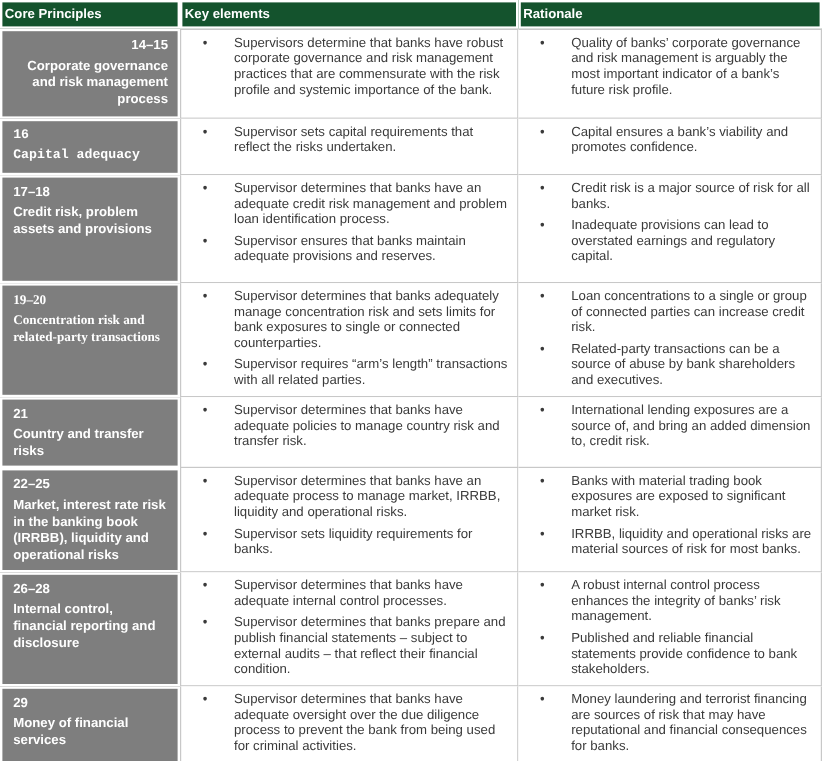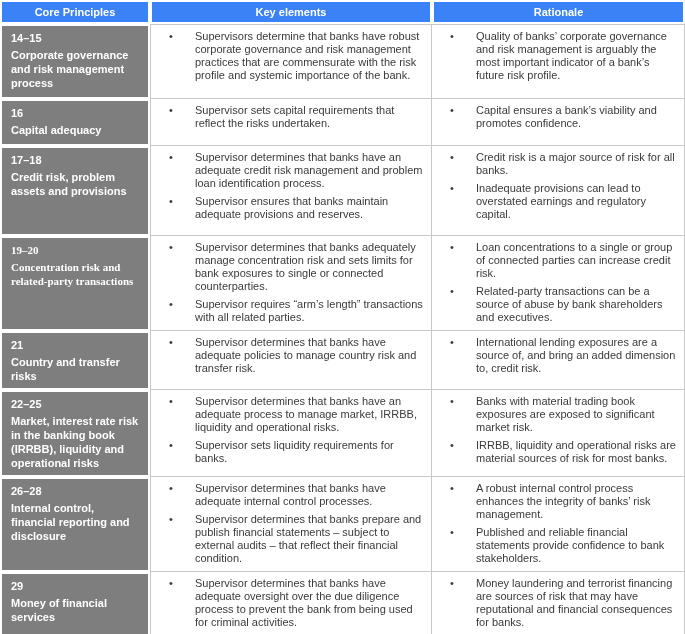--- a/index.html
+++ b/index.html
@@ -12,25 +12,25 @@
 
   table.cp-table {
     width: 685px;
     border-collapse: separate;
     border-spacing: 0;
     table-layout: fixed;
   }
 
   
   th.hdr {
-    background: #3b82f6;
+    background: #14532d;
     color: #ffffff;
     font-size: 11px;
     font-weight: bold;
-    text-align: center;
+    text-align: left;
     vertical-align: middle;
     height: 24px;
     padding: 2px;
     border: 2px solid #ffffff;
   }
 
   
   td.principle {
     background: #7E7E7E;
     color: #ffffff;
@@ -78,39 +78,39 @@
   </colgroup>
   <thead>
     <tr>
       <th class="hdr">Core Principles</th>
       <th class="hdr">Key elements</th>
       <th class="hdr">Rationale</th>
     </tr>
   </thead>
   <tbody>
       <tr>
-        <td class="principle" style="height: 75px;">
+        <td class="principle" style="height: 75px; text-align: right;">
           <div class="p-num">14–15</div>
           <div class="p-title">Corporate governance and risk management process</div>
         </td>
         <td class="content first-content">
           <div class="bullet-item">
             <span class="bullet-marker">•</span>
             <span class="bullet-text">Supervisors determine that banks have robust corporate governance and risk management practices that are commensurate with the risk profile and systemic importance of the bank.</span>
           </div>
         </td>
         <td class="content">
           <div class="bullet-item">
             <span class="bullet-marker">•</span>
             <span class="bullet-text">Quality of banks’ corporate governance and risk management is arguably the most important indicator of a bank’s future risk profile.</span>
           </div>
         </td>
       </tr>
       <tr>
-        <td class="principle" style="height: 47px;">
+        <td class="principle" style="height: 47px; font-family: Liberation Mono, monospace;">
           <div class="p-num">16</div>
           <div class="p-title">Capital adequacy</div>
         </td>
         <td class="content first-content">
           <div class="bullet-item">
             <span class="bullet-marker">•</span>
             <span class="bullet-text">Supervisor sets capital requirements that reflect the risks undertaken.</span>
           </div>
         </td>
         <td class="content">

